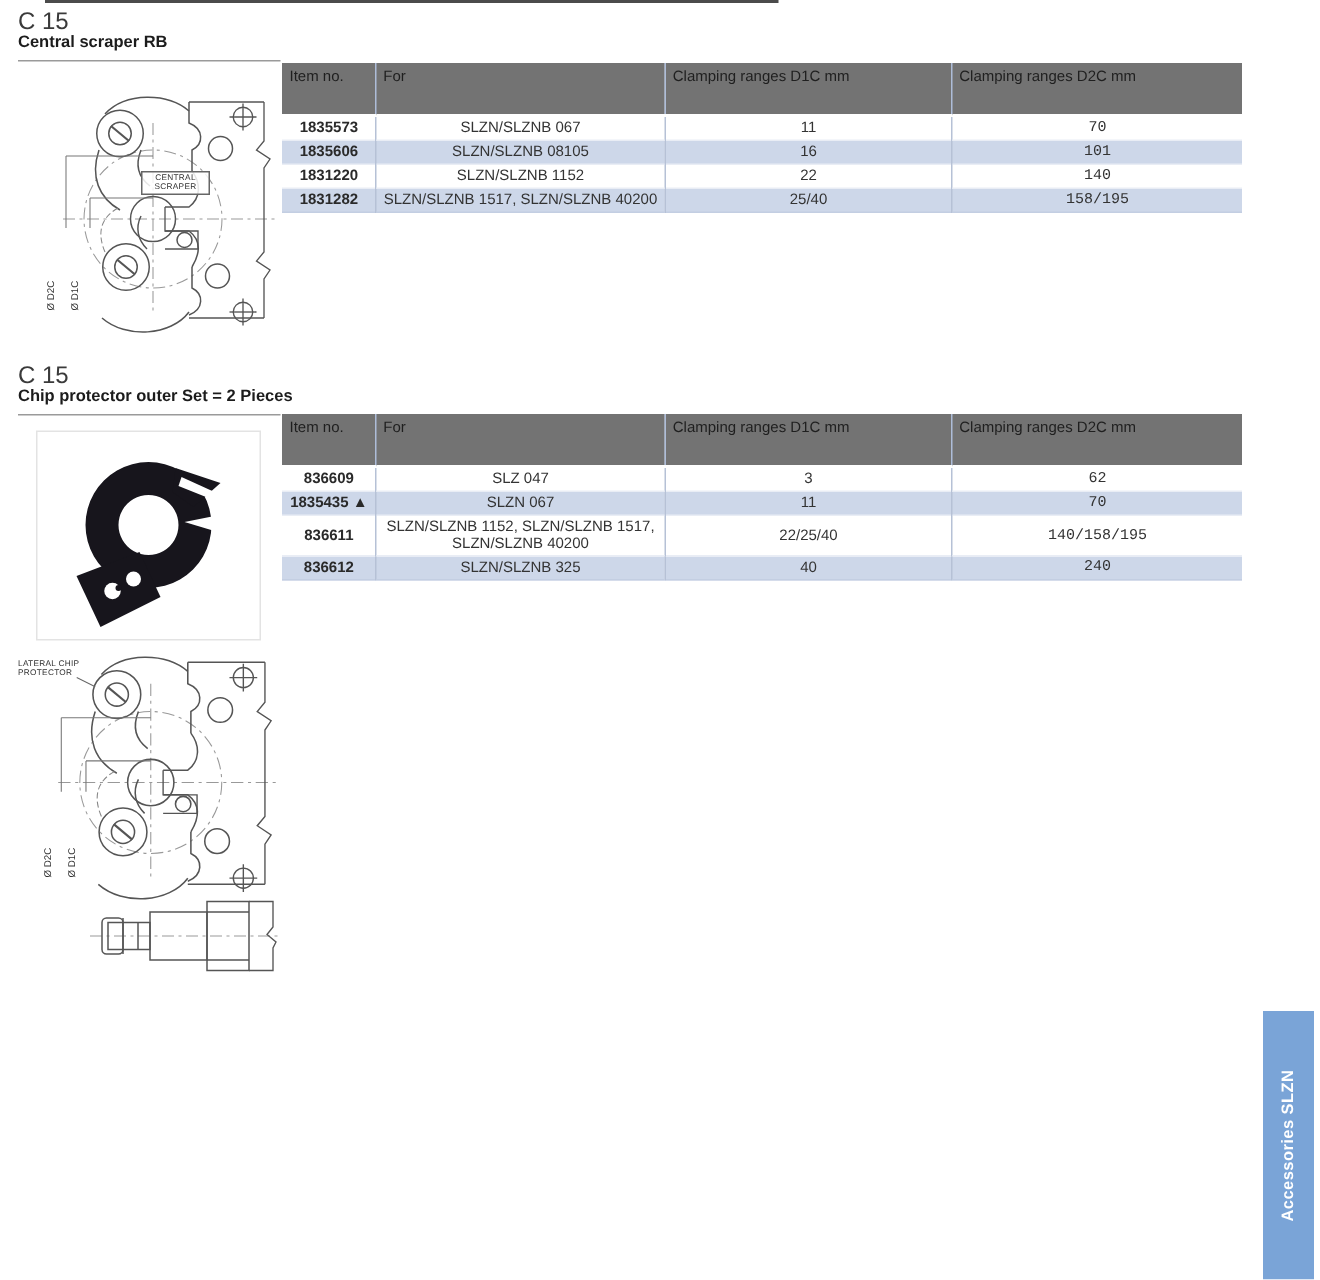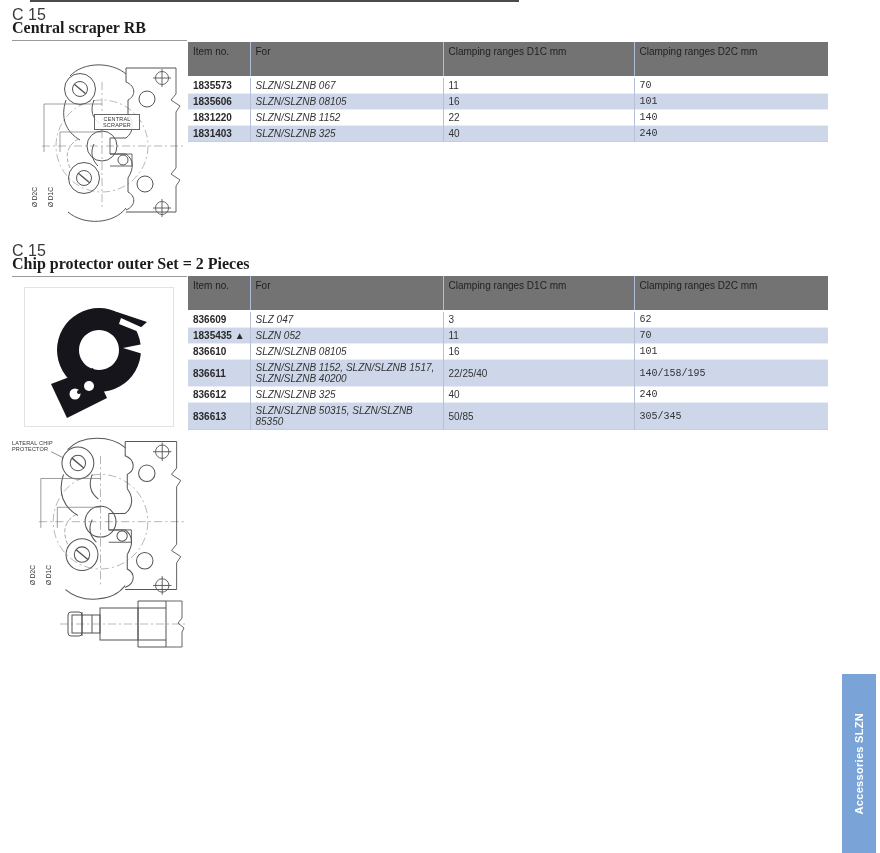--- a/index.html
+++ b/index.html
@@ -5,40 +5,40 @@
   html,body{margin:0;padding:0;}
   body{
     width:880px;height:853px;position:relative;background:#ffffff;
     font-family:"Liberation Sans", sans-serif;color:#222;overflow:hidden;
   }
   
   .top-artifact{position:absolute;left:30px;top:0;width:489px;height:2px;background:#4b4b4b;}
 
   .section-head{position:absolute;left:12px;width:200px;}
   .sec-code{font-size:16px;color:#3a3a3a;line-height:13px;}
-  .sec-title{font-size:16px;font-weight:bold;color:#1c1c1c;line-height:14px;font-family:Liberation Serif, serif;}
+  .sec-title{font-size:11px;font-weight:bold;color:#1c1c1c;line-height:14px;}
   .sec-rule{margin-top:5px;width:175px;height:1px;background:#9a9a9a;}
 
   .parts-table{position:absolute;left:188px;width:640px;border-collapse:collapse;table-layout:fixed;
     font-size:10px;border-bottom:1px solid #c3cee2;}
   .parts-table thead th{
     background:#737373;color:#1f1f1f;font-weight:normal;text-align:left;
     height:30px;vertical-align:top;padding:4px 4px 0 5px;
     border-right:1px solid #aebdd9;border-bottom:2px solid #ffffff;
   }
   .parts-table thead th:last-child{border-right:none;}
   .parts-table td{
     padding:2px 4px 2px 5px;vertical-align:middle;color:#333;line-height:11px;
-    border-right:1px solid #b6c1d6;border-top:1px solid #e9edf5;
+    border-right:1px solid #b6c1d6;border-top:1px solid #e9edf5;text-align:center;
   }
   .parts-table td:last-child{border-right:none;font-family:Liberation Mono, monospace;}
   .parts-table tbody tr{height:16px;background:#ffffff;}
   .parts-table tbody tr:nth-child(even){background:#cdd7e9;}
   .parts-table td.c0{font-weight:bold;color:#2a2a2a;}
-  .parts-table td.c1{white-space:pre-line;font-style:italic;}
+  .parts-table td.c1{white-space:pre-line;}
   .col0{width:62px;}.col1{width:193px;}.col2{width:191px;}.col3{width:194px;}
 
   .drawing{position:absolute;}
   .drawing svg{display:block;}
   .callout-box{
     position:absolute;font-size:5.5px;line-height:6px;color:#333;letter-spacing:.2px;
     border:0.5px solid #666;padding:1px 2px;background:rgba(255,255,255,.85);text-align:center;width:40px;
   }
   .callout-plain{
     position:absolute;font-size:5.5px;line-height:6px;color:#333;letter-spacing:.2px;width:46px;
@@ -98,24 +98,24 @@
         <td class="c2">16</td>
         <td class="c3">101</td>
       </tr>
       <tr>
         <td class="c0">1831220</td>
         <td class="c1">SLZN/SLZNB 1152</td>
         <td class="c2">22</td>
         <td class="c3">140</td>
       </tr>
       <tr>
-        <td class="c0">1831403</td>
-        <td class="c1">SLZN/SLZNB 325</td>
-        <td class="c2">40</td>
-        <td class="c3">240</td>
+        <td class="c0">1831282</td>
+        <td class="c1">SLZN/SLZNB 1517, SLZN/SLZNB 40200</td>
+        <td class="c2">25/40</td>
+        <td class="c3">158/195</td>
       </tr>
     </tbody>
   </table>
 
 <div class="drawing" style="left:14px;top:56px;width:175px;height:168px;">
   <svg width="175" height="168" viewBox="0 0 175 168">
     <g stroke="#555" stroke-width="1" fill="none">
 
       <g stroke="#999" stroke-width="0.7" stroke-dasharray="8 3 2 3">
         <circle cx="88" cy="90" r="46"></circle>
@@ -198,48 +198,36 @@
     </thead>
     <tbody>
       <tr>
         <td class="c0">836609</td>
         <td class="c1">SLZ 047</td>
         <td class="c2">3</td>
         <td class="c3">62</td>
       </tr>
       <tr>
         <td class="c0">1835435 ▲</td>
-        <td class="c1">SLZN 052</td>
+        <td class="c1">SLZN 067</td>
         <td class="c2">11</td>
         <td class="c3">70</td>
-      </tr>
-      <tr>
-        <td class="c0">836610</td>
-        <td class="c1">SLZN/SLZNB 08105</td>
-        <td class="c2">16</td>
-        <td class="c3">101</td>
       </tr>
       <tr>
         <td class="c0">836611</td>
         <td class="c1">SLZN/SLZNB 1152, SLZN/SLZNB 1517,
 SLZN/SLZNB 40200</td>
         <td class="c2">22/25/40</td>
         <td class="c3">140/158/195</td>
       </tr>
       <tr>
         <td class="c0">836612</td>
         <td class="c1">SLZN/SLZNB 325</td>
         <td class="c2">40</td>
         <td class="c3">240</td>
-      </tr>
-      <tr>
-        <td class="c0">836613</td>
-        <td class="c1">SLZN/SLZNB 50315, SLZN/SLZNB 85350</td>
-        <td class="c2">50/85</td>
-        <td class="c3">305/345</td>
       </tr>
     </tbody>
   </table>
 
 <div class="photo-frame" style="left:24px;top:287px;width:148px;height:138px;">
   <svg width="148" height="138" viewBox="0 0 148 138">
     <g fill="#17151c">
       <path fill-rule="evenodd" d="M74,20 a42,42 0 1 0 0.01,0 Z M74,42 a20,20 0 1 1 -0.01,0 Z"></path>
       <path d="M92,24 L122,34 L104,50 L90,40 Z"></path>
       <path d="M26,96 L68,80 L82,110 L42,130 Z"></path>

